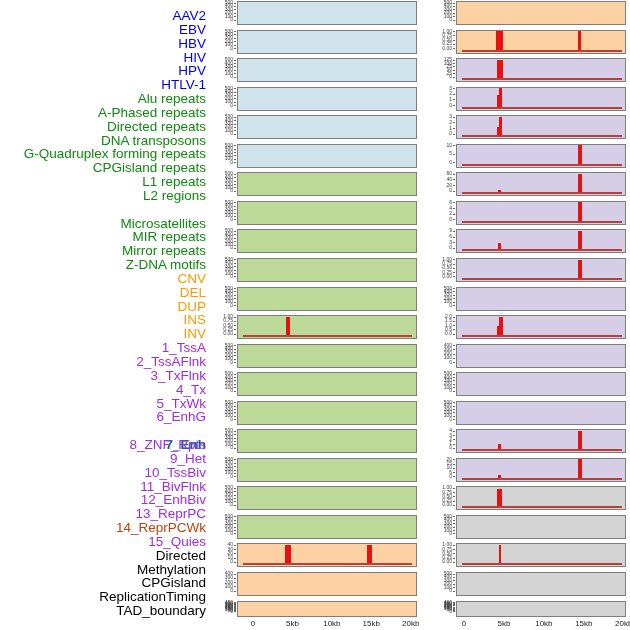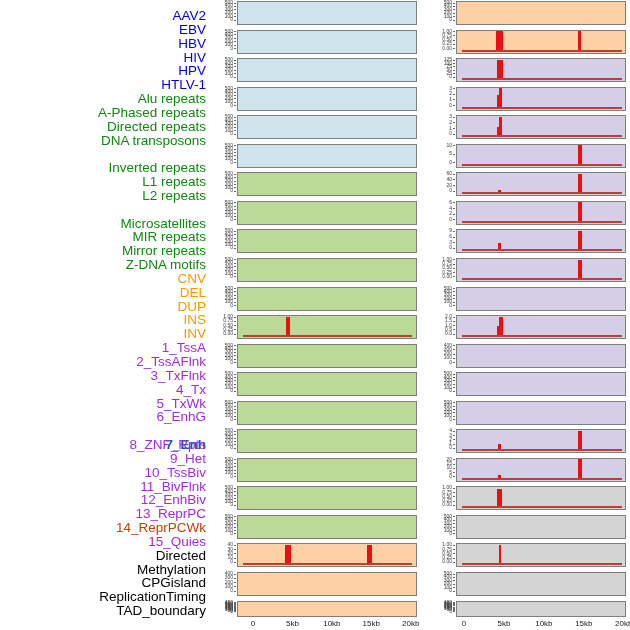--- a/index.html
+++ b/index.html
@@ -22,23 +22,24 @@
     <div class="rowlabel" style="top: 9px; color: rgb(0, 0, 230);">AAV2</div>
     <div class="rowlabel" style="top: 22.84px; color: rgb(0, 0, 230);">EBV</div>
     <div class="rowlabel" style="top: 36.68px; color: rgb(0, 0, 230);">HBV</div>
     <div class="rowlabel" style="top: 50.52px; color: rgb(0, 0, 230);">HIV</div>
     <div class="rowlabel" style="top: 64.36px; color: rgb(0, 0, 230);">HPV</div>
     <div class="rowlabel" style="top: 78.2px; color: rgb(0, 0, 230);">HTLV-1</div>
     <div class="rowlabel" style="top: 92.04px; color: rgb(15, 138, 15);">Alu repeats</div>
     <div class="rowlabel" style="top: 105.88px; color: rgb(15, 138, 15);">A-Phased repeats</div>
     <div class="rowlabel" style="top: 119.72px; color: rgb(15, 138, 15);">Directed repeats</div>
     <div class="rowlabel" style="top: 133.56px; color: rgb(15, 138, 15);">DNA transposons</div>
-    <div class="rowlabel" style="top: 161.24px; color: rgb(15, 138, 15);">Inverted repeats</div>
+    <div class="rowlabel" style="top: 147.4px; color: rgb(15, 138, 15);">G-Quadruplex forming repeats</div>
+    <div class="rowlabel" style="top: 161.24px; color: rgb(15, 138, 15);">CPGisland repeats</div>
     <div class="rowlabel" style="top: 175.08px; color: rgb(15, 138, 15);">L1 repeats</div>
-    <div class="rowlabel" style="top: 188.92px; color: rgb(15, 138, 15);">L2 repeats</div>
+    <div class="rowlabel" style="top: 188.92px; color: rgb(15, 138, 15);">L2 regions</div>
     <div class="rowlabel" style="top: 216.6px; color: rgb(15, 138, 15);">Microsatellites</div>
     <div class="rowlabel" style="top: 230.44px; color: rgb(15, 138, 15);">MIR repeats</div>
     <div class="rowlabel" style="top: 244.28px; color: rgb(15, 138, 15);">Mirror repeats</div>
     <div class="rowlabel" style="top: 258.12px; color: rgb(15, 138, 15);">Z-DNA motifs</div>
     <div class="rowlabel" style="top: 271.96px; color: rgb(255, 152, 0);">CNV</div>
     <div class="rowlabel" style="top: 285.8px; color: rgb(255, 152, 0);">DEL</div>
     <div class="rowlabel" style="top: 299.64px; color: rgb(255, 152, 0);">DUP</div>
     <div class="rowlabel" style="top: 313.48px; color: rgb(255, 152, 0);">INS</div>
     <div class="rowlabel" style="top: 327.32px; color: rgb(255, 152, 0);">INV</div>
     <div class="rowlabel" style="top: 341.16px; color: rgb(162, 43, 224);">1_TssA</div>

